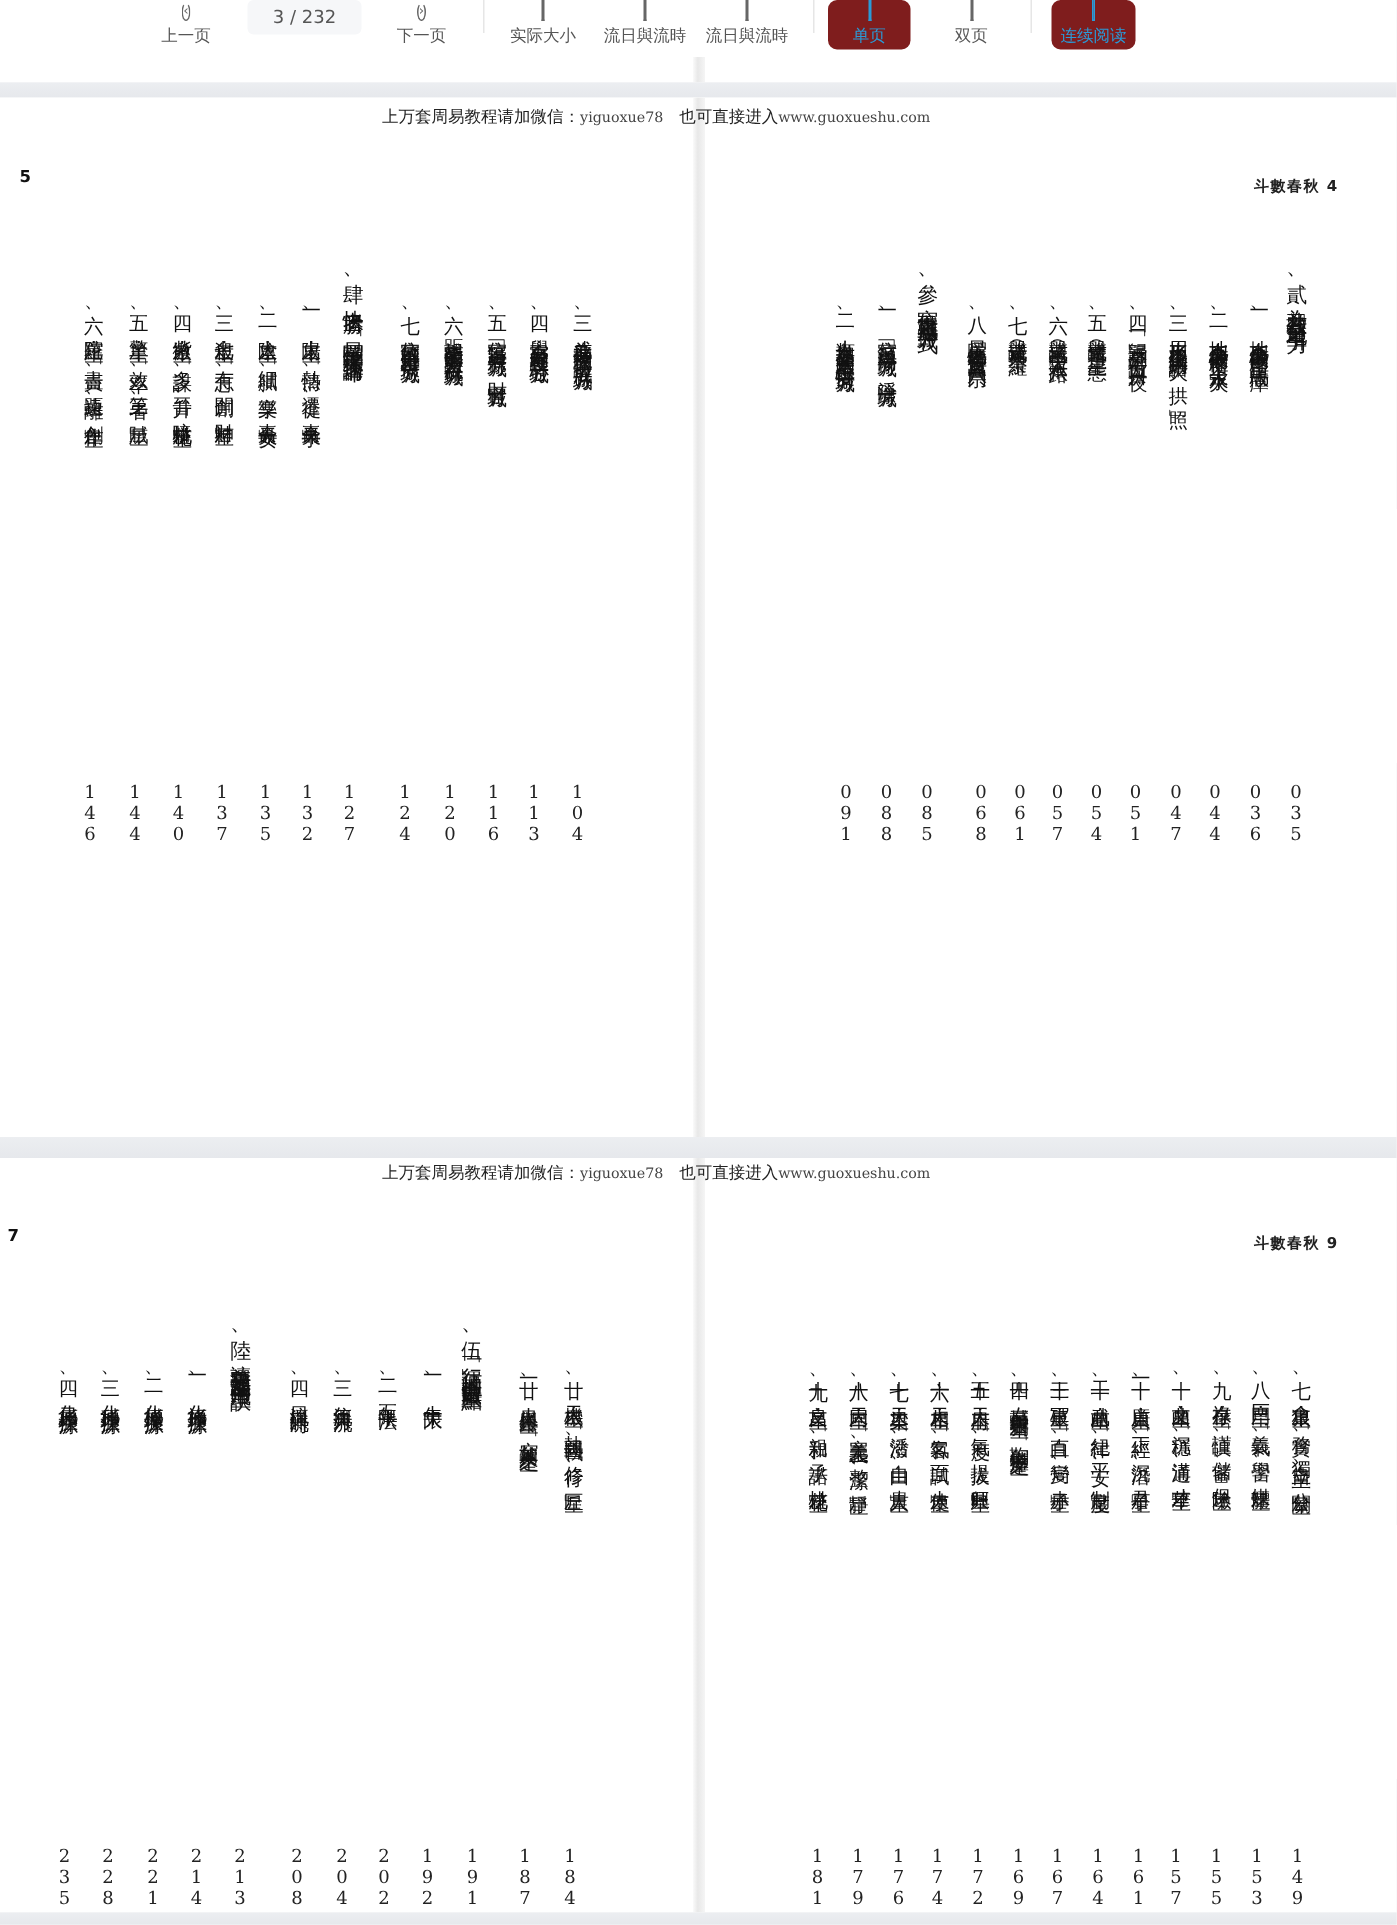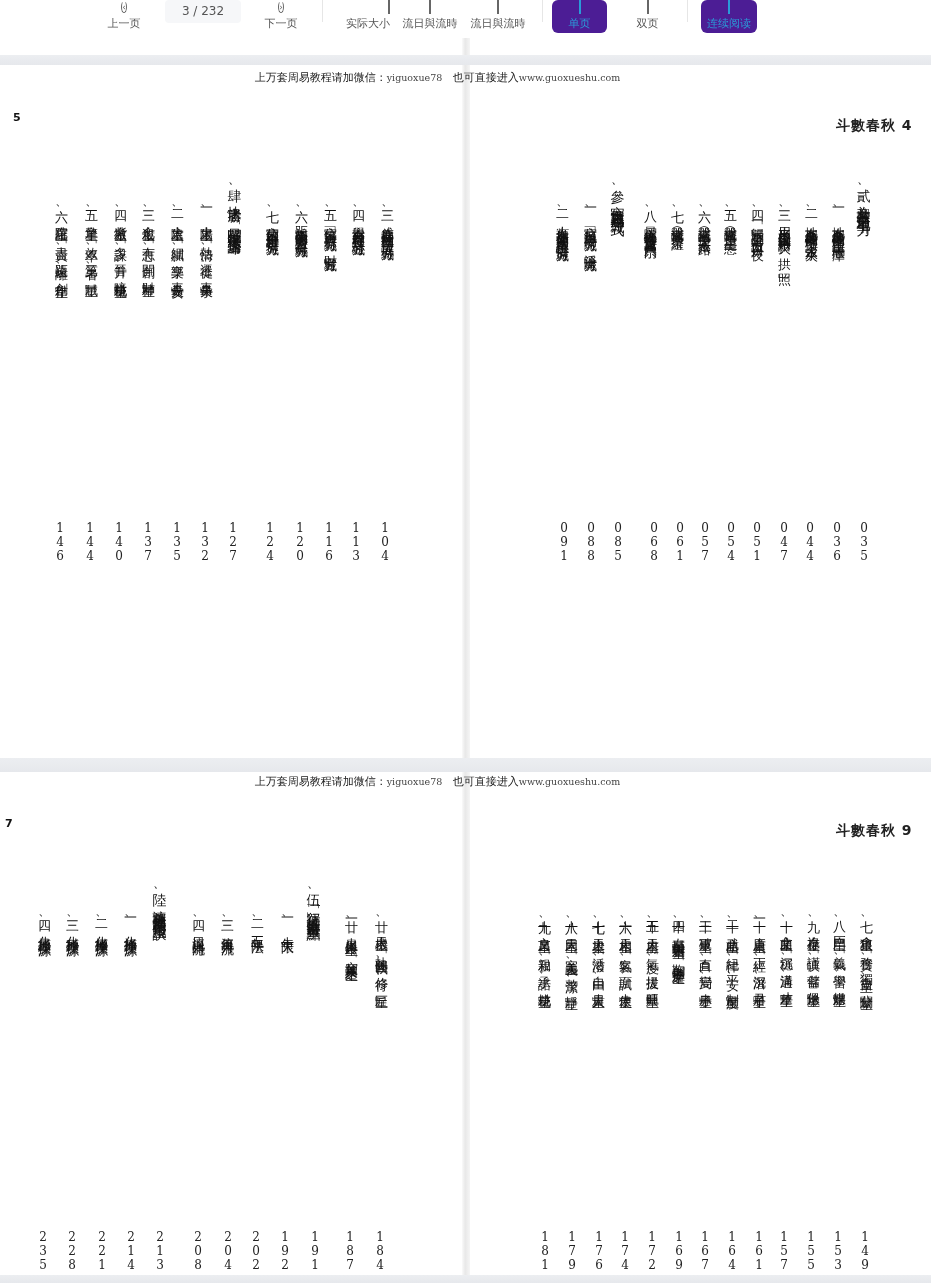--- a/index.html
+++ b/index.html
@@ -3,36 +3,36 @@
 <meta charset="utf-8">
 <style>
   * { box-sizing: border-box; margin: 0; padding: 0; }
   html, body { width: 931px; height: 1283px; overflow: hidden; background: #f0f1f3; font-family: "DejaVu Sans", sans-serif; }
 
   
   .toolbar { position: absolute; left: 0; top: 0; width: 931px; height: 38px; background: #ffffff; }
   .tb-btn { position: absolute; top: 0; height: 34px; text-align: center; font-size: 11px; color: #555; cursor: pointer; }
   .tb-btn .ico { display: block; height: 14px; margin: 0 auto; position: relative; }
   .tb-btn .lbl { display: block; margin-top: 2px; white-space: nowrap; }
-  .tb-btn.active { background: #4c1d95; color: #2a9bd8; border-radius: 6px; }
+  .tb-btn.active { background: #7f1d1d; color: #2a9bd8; border-radius: 6px; }
   .page-box { position: absolute; left: 165px; top: 0; width: 76px; height: 23px; background: #f6f7f9; border-radius: 4px; font-size: 12px; color: #555; text-align: center; line-height: 22px; }
   .tb-sep { position: absolute; top: 0; width: 1px; height: 22px; background: #e6e6e6; }
   .circ { width: 14px; height: 14px; border: 1.5px solid #666; border-radius: 50%; border-top-color: transparent; margin: -4px auto 0; font-size: 9px; line-height: 10px; color:#666; }
   .sq { width: 12px; height: 12px; border: 1.5px solid #666; border-top: none; margin: 0 auto; }
   .active .sq { border-color: #2a9bd8; }
 
   
   .page { position: absolute; left: 0; width: 931px; background: #fff; overflow: hidden; }
   .gutter { position: absolute; top: 0; bottom: 0; left: 462px; width: 8px; background: linear-gradient(to right, #fafafa, #e8e8e8 40%, #f5f5f5); }
   .shadow-strip { position: absolute; left: 0; width: 931px; height: 24px; background: linear-gradient(#eceef1, #e6e8ec); }
 
   .watermark { position: absolute; left: 0; width: 875px; text-align: center; font-size: 11px; color: #222; }
   .watermark .mono { font-family: "DejaVu Serif", serif; font-size: 9.5px; color: #444; }
   .pnum { position: absolute; font-size: 11px; color: #111; font-weight: bold; }
-  .header-r { position: absolute; font-size: 14px; color: #222; font-weight: bold; letter-spacing: 1px; }
+  .header-r { position: absolute; font-size: 10px; color: #222; font-weight: bold; letter-spacing: 1px; }
 
   .col { position: absolute; writing-mode: vertical-rl; font-size: 13px; line-height: 14px; letter-spacing: 1.5px; color: #111; white-space: nowrap; font-family: "DejaVu Sans", sans-serif; }
   .col.head { font-size: 14px; }
   .num { position: absolute; width: 10px; font-family: "DejaVu Serif", serif; font-size: 12px; line-height: 14px; color: #222; text-align: center; }
   .num span { display: block; }
 </style>
 </head>
 <body>
 
 <div class="toolbar">
@@ -42,21 +42,21 @@
   </div>
   <div class="page-box">
     <span>3</span>
     <span>/ 232</span>
   </div>
   <div class="tb-btn" style="left:259px;width:44px;">
     <span class="ico"><span class="circ">›</span></span>
     <span class="lbl">下一页</span>
   </div>
   <div class="tb-sep" style="left:322px;"></div>
-  <div class="tb-btn" style="left:334px;width:56px;text-align:right;">
+  <div class="tb-btn" style="left:334px;width:56px;">
     <span class="ico"><span class="sq"></span></span>
     <span class="lbl">实际大小</span>
   </div>
   <div class="tb-btn" style="left:402px;width:56px;">
     <span class="ico"><span class="sq"></span></span>
     <span class="lbl">流日與流時</span>
   </div>
   <div class="tb-btn" style="left:470px;width:56px;">
     <span class="ico"><span class="sq"></span></span>
     <span class="lbl">流日與流時</span>

